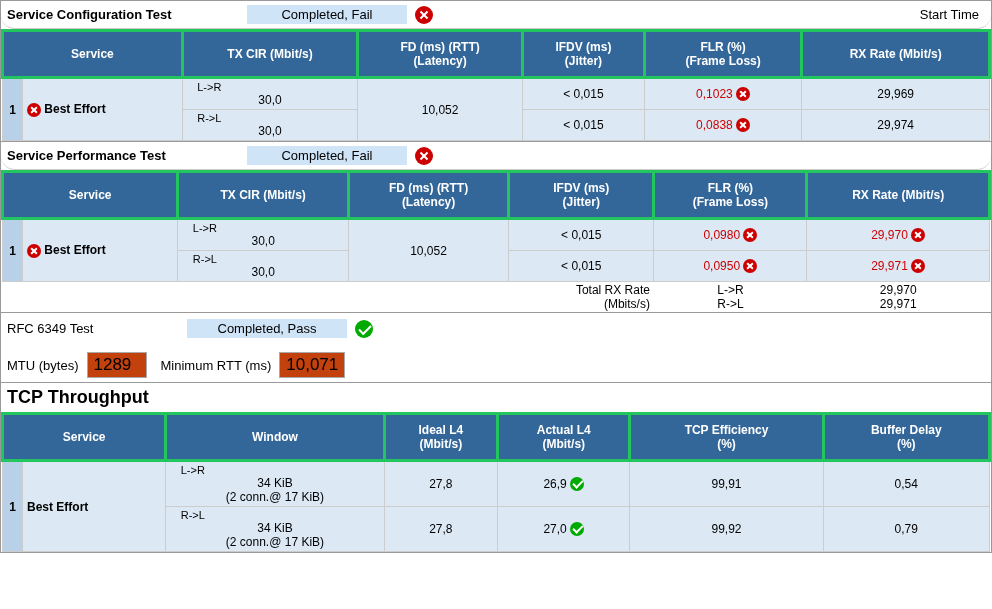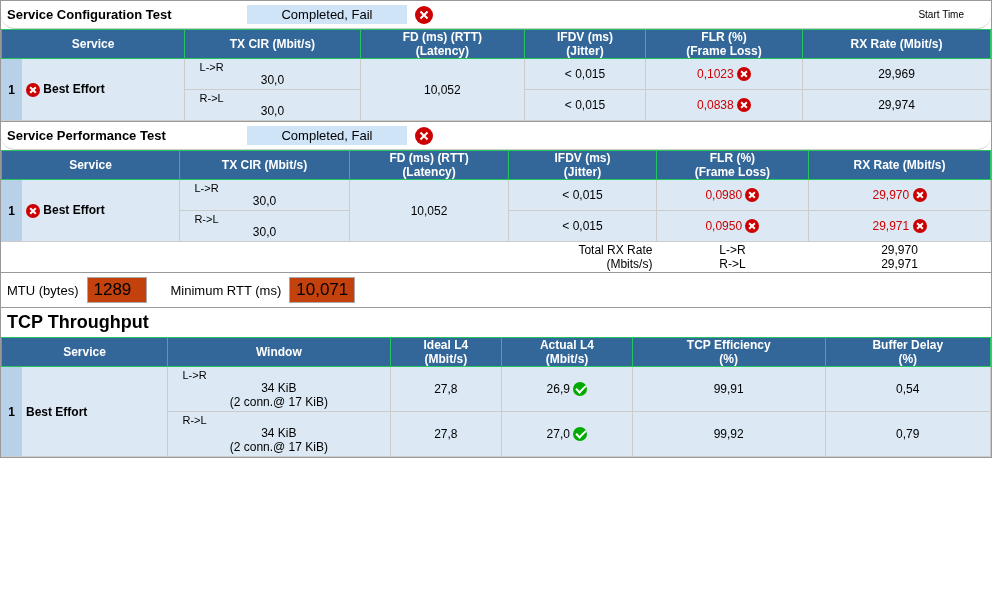--- a/index.html
+++ b/index.html
@@ -29,22 +29,22 @@
     .status-badge {
       background: #d0e4f7;
       padding: 2px 12px;
       min-width: 160px;
       text-align: center;
       font-size: 13px;
     }
 
     .start-time-label {
       margin-left: auto;
-      margin-right: 21px;
-      font-size: 10px;
+      margin-right: 6px;
+      font-size: 13px;
     }
 
     .start-time-value {
       background: #fff;
       border: 1px solid #aaa;
       padding: 2px 6px;
       font-size: 13px;
     }
 
     .icon-fail {
@@ -95,22 +95,22 @@
 
     table {
       width: 100%;
       border-collapse: collapse;
     }
 
     .table-header th {
       background: #336699;
       color: #fff;
       text-align: center;
-      padding: 0 4px;
-      border: 1px solid #22c55e;
+      padding: 8px 4px;
+      border: 3px solid #22c55e;
       font-size: 12px;
       font-weight: bold;
     }
 
     .table-row-light td {
       background: #dce9f5;
       text-align: center;
       padding: 2px 4px;
       border: 1px solid #ccc;
       vertical-align: middle;
@@ -352,25 +352,32 @@
         <td colspan="2"></td>
         <td colspan="1" style="text-align:right; font-size:12px;">Total RX Rate<br>(Mbits/s)</td>
         <td>L-&gt;R<br>R-&gt;L</td>
         <td>29,970<br>29,971</td>
       </tr>
     </tbody>
   </table>
 
   <div class="section-divider"></div>
 
+  <div class="rfc-section">
+    <div class="rfc-row">
+      <span class="rfc-label">RFC 6349 Test</span>
+      <span class="status-badge" style="margin-left: 60px;">Completed, Pass</span>
+      <span class="icon-pass"></span>
+    </div>
+  </div>
 
   <div class="mtu-row">
     <span class="mtu-label">MTU (bytes)</span>
     <span class="mtu-value">1289</span>
-    <span class="mtu-label" style="margin-left:16px;">Minimum RTT (ms)</span>
+    <span class="mtu-label" style="margin-left:6px;">Minimum RTT (ms)</span>
     <span class="mtu-value">10,071</span>
   </div>
 
   <div class="section-divider"></div>
 
   <div class="tcp-header">TCP Throughput</div>
 
   <table>
     <thead>
       <tr class="table-header">

